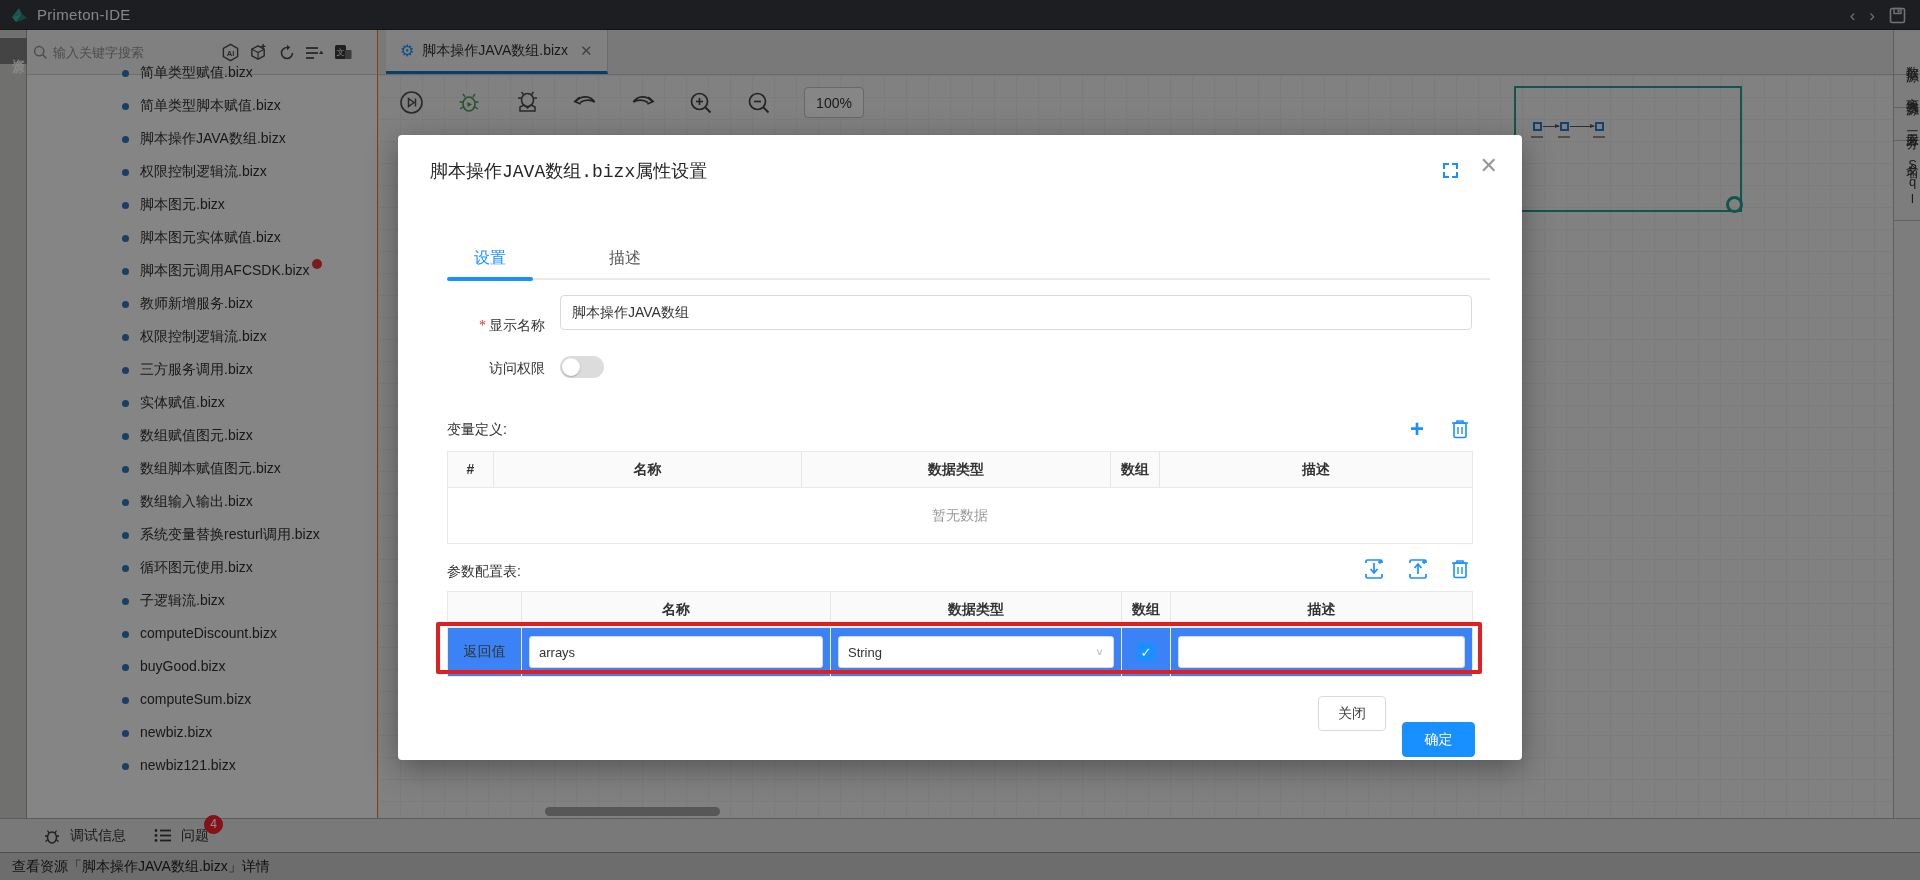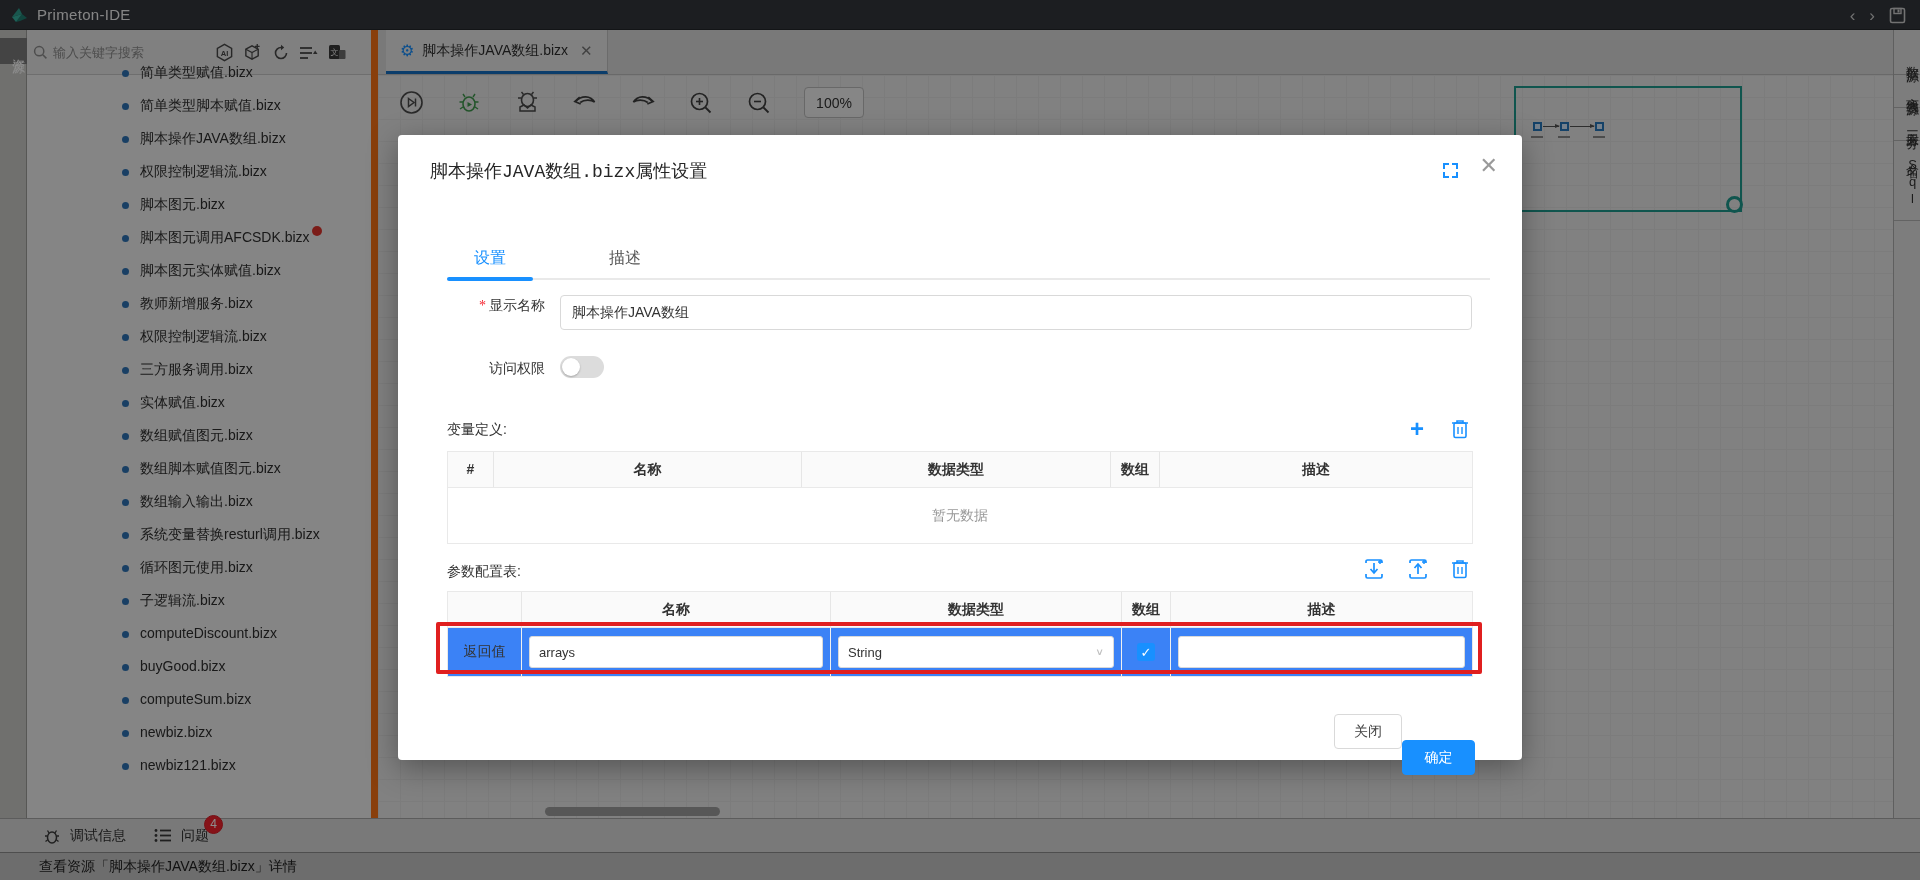--- a/index.html
+++ b/index.html
@@ -14,21 +14,21 @@
   .nav-chev { font-size:17px; line-height:1; cursor:default; }
 
   
   .workspace { position:absolute; left:0; top:30px; width:1920px; height:788px; }
 
   
   .left-rail { position:absolute; left:0; top:0; width:27px; height:788px; background:#cdcdc9; border-right:1px solid #9f9f9c; }
   .rail-tab { margin-top:8px; width:27px; padding:10px 0; background:#7c7c7c; color:#fff; writing-mode:vertical-rl; text-orientation:upright; text-align:center; font-size:13px; letter-spacing:3px; }
 
   
-  .explorer { position:absolute; left:27px; top:0; width:351px; height:788px; background:#f2f2f2; border-right:7px solid #f97316; overflow:hidden; }
+  .explorer { position:absolute; left:27px; top:0; width:351px; height:788px; background:#f2f2f2; border-right:1px solid #f97316; overflow:hidden; }
   .search-row { position:relative; height:45px; background:#e9e9e9; border-bottom:1px solid #c9c9c9; display:flex; align-items:center; padding:0 6px; }
   .search-input { flex:0 0 170px; border:none; outline:none; background:transparent; font-size:13px; color:#555; font-family:inherit; }
   .search-input::placeholder { color:#8d8d8d; }
   .search-icons { position:absolute; right:24px; top:0; height:45px; display:flex; align-items:center; gap:7px; }
   .sicon { width:21px; height:21px; display:flex; align-items:center; justify-content:center; }
   .file-list { list-style:none; margin-top:-19px; }
   .file-item { height:33px; line-height:33px; padding-left:95px; white-space:nowrap; color:#2f2f2f; font-size:14px; position:relative; cursor:pointer; }
   .file-item .dot { display:inline-block; width:7px; height:7px; border-radius:50%; background:#2e74b6; margin-right:11px; vertical-align:middle; }
   .err-dot { display:inline-block; width:10px; height:10px; border-radius:50%; background:#e0342c; margin-left:2px; vertical-align:super; font-size:0; }
 
@@ -69,21 +69,21 @@
 
   
   .right-rail { position:absolute; right:0; top:0; width:27px; height:788px; background:#e4e4e4; border-left:1px solid #adadad; padding-top:14px; }
   .vtab { writing-mode:vertical-rl; text-orientation:upright; text-align:center; margin:0 auto; padding:12px 0; font-size:13px; color:#333; letter-spacing:2px; border-bottom:1px solid #b5b5b5; width:27px; cursor:pointer; }
 
   
   .debug-bar { position:absolute; left:0; top:818px; width:1920px; height:34px; background:#dcdcdc; border-top:1px solid #a8a8a8; display:flex; align-items:center; }
   .dbg-group { display:flex; align-items:center; gap:9px; margin-left:43px; color:#2f2f2f; font-size:14px; position:relative; cursor:pointer; }
   .dbg-group.second { margin-left:28px; }
   .count-badge { position:absolute; right:-14px; top:-12px; min-width:19px; height:19px; border-radius:10px; background:#f5222d; color:#fff; font-size:12px; display:flex; align-items:center; justify-content:center; padding:0 4px; border:1px solid #d81b25; }
-  .status-bar { position:absolute; left:0; top:852px; width:1920px; height:28px; background:#c6c6c6; border-top:1px solid #8f8f8f; display:flex; align-items:center; padding-left:39px; color:#222; font-size:14px; }
+  .status-bar { position:absolute; left:0; top:852px; width:1920px; height:28px; background:#c6c6c6; border-top:1px solid #8f8f8f; display:flex; align-items:center; padding-left:12px; color:#222; font-size:14px; }
 
   
   .dim { position:absolute; inset:0; background:rgba(0,0,0,0.45); z-index:50; }
 
   
   .modal { position:absolute; left:398px; top:135px; width:1124px; height:625px; background:#fff; border-radius:4px; box-shadow:0 8px 30px rgba(0,0,0,.35); z-index:60; }
   .modal-title { position:absolute; left:32px; top:24px; font-size:18px; color:#262626;font-family:Liberation Mono, monospace; }
   .expand-icon { position:absolute; right:64px; top:28px; width:15px; height:15px; cursor:pointer; }
   .expand-icon i { position:absolute; width:6px; height:6px; border:2px solid #1890ff; }
   .expand-icon i:nth-child(1){ left:0; top:0; border-right:none; border-bottom:none; }
@@ -116,21 +116,21 @@
   .param-table { top:456px; }
   .prow { display:flex; background:#3b82f6; height:48px; align-items:center; }
   .pcell { height:48px; display:flex; align-items:center; justify-content:center; border-right:1px solid #f0f0f0; }
   .pcell:last-child { border-right:none; }
   .ret-label { font-size:14px; color:#333; }
   .cell-input { width:calc(100% - 14px); height:32px; border:1px solid #d9d9d9; border-radius:3px; padding:0 9px; font-size:13px; color:#333; font-family:inherit; outline:none; background:#fff; }
   .cell-select { width:calc(100% - 14px); height:32px; border:1px solid #d9d9d9; border-radius:3px; padding:0 9px; font-size:13px; color:#333; background:#fff; display:flex; align-items:center; justify-content:space-between; cursor:pointer; }
   .chev { color:#bfbfbf; font-size:12px; transform:scaleY(.8); }
   .checkbox { width:18px; height:18px; border-radius:3px; background:#1890ff; color:#fff; font-size:13px; display:flex; align-items:center; justify-content:center; cursor:pointer; }
   .red-annotation { position:absolute; left:38px; top:487px; width:1046px; height:52px; border:4px solid #e01f1f; border-radius:2px; pointer-events:none; z-index:5; }
-  .modal-footer { position:absolute; right:47px; top:579px; display:flex; }
+  .modal-footer { position:absolute; right:47px; top:561px; display:flex; gap:16px; }
   .btn { height:35px; border-radius:4px; font-size:14px; font-family:inherit; cursor:pointer; display:flex; align-items:center; justify-content:center; }
   .btn-close { width:68px; background:#fff; border:1px solid #d9d9d9; color:#444; }
   .btn-ok { width:73px; background:#1890ff; border:1px solid #1890ff; color:#fff;margin-top:26px; }
 
   svg { display:block; }
 </style>
 </head>
 <body>
 
 <div class="screen">
@@ -214,23 +214,23 @@
           <li class="file-item"><span class="dot"></span><span>简单类型赋值.bizx</span></li>
 
           <li class="file-item"><span class="dot"></span><span>简单类型脚本赋值.bizx</span></li>
 
           <li class="file-item"><span class="dot"></span><span>脚本操作JAVA数组.bizx</span></li>
 
           <li class="file-item"><span class="dot"></span><span>权限控制逻辑流.bizx</span></li>
 
           <li class="file-item"><span class="dot"></span><span>脚本图元.bizx</span></li>
 
+          <li class="file-item"><span class="dot"></span><span>脚本图元实体赋值.bizx</span></li>
+
           <li class="file-item"><span class="dot"></span><span>脚本图元调用AFCSDK.bizx</span><span class="err-dot"></span></li>
-
-          <li class="file-item"><span class="dot"></span><span>脚本图元实体赋值.bizx</span></li>
 
           <li class="file-item"><span class="dot"></span><span>教师新增服务.bizx</span></li>
 
           <li class="file-item"><span class="dot"></span><span>权限控制逻辑流.bizx</span></li>
 
           <li class="file-item"><span class="dot"></span><span>三方服务调用.bizx</span></li>
 
           <li class="file-item"><span class="dot"></span><span>实体赋值.bizx</span></li>
 
           <li class="file-item"><span class="dot"></span><span>数组赋值图元.bizx</span></li>
@@ -437,21 +437,21 @@
     <div class="close-icon">✕</div>
 
     <div class="mtabs">
       <div class="mtab active">设置</div>
       <div class="mtab">描述</div>
     </div>
     <div class="mtab-line">
         <div class="mtab-ink"></div>
       </div>
 
-    <div class="frow-label" style="left:37px; top:162px;font-family:Liberation Serif, serif;"><span class="req">*</span><span>显示名称</span></div>
+    <div class="frow-label" style="left:37px; top:182px;font-family:Liberation Serif, serif;"><span class="req">*</span><span>显示名称</span></div>
     <input class="name-input" value="脚本操作JAVA数组" style="">
 
     <div class="frow-label" style="left:37px; top:225px;">访问权限</div>
     <div class="toggle">
         <div class="knob"></div>
       </div>
 
     <div class="sec-label" style="top:286px;">变量定义:</div>
     <div class="sec-icons" style="right:52px; top:282px;">
       <span class="plus-icon">+</span>

